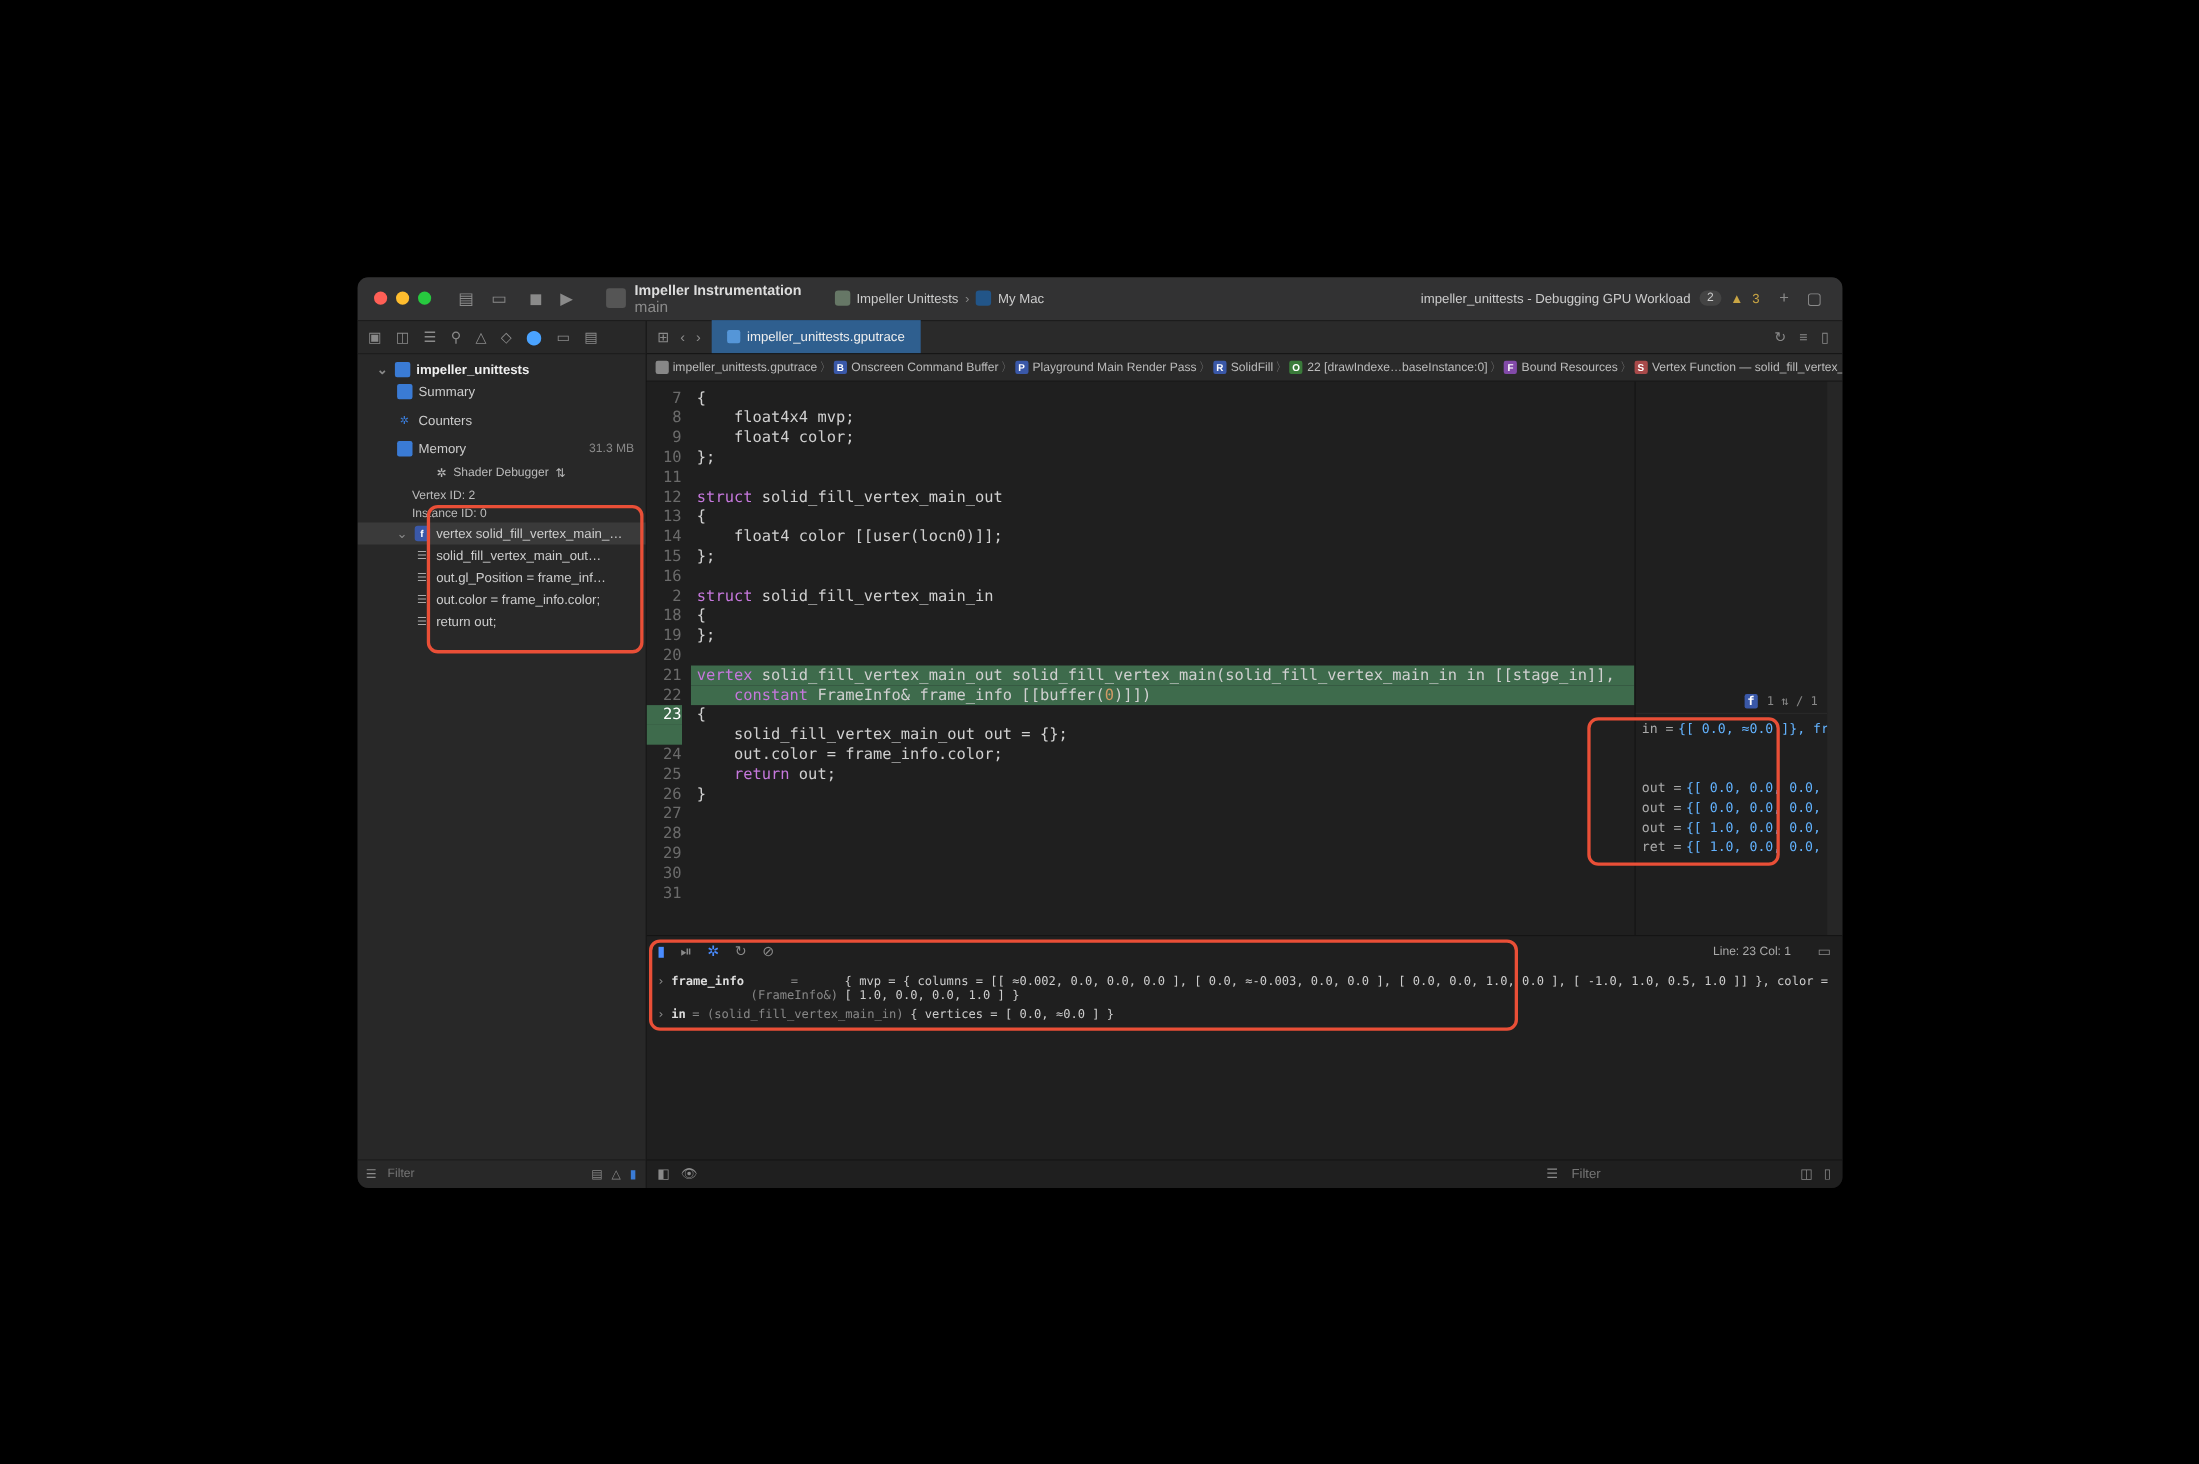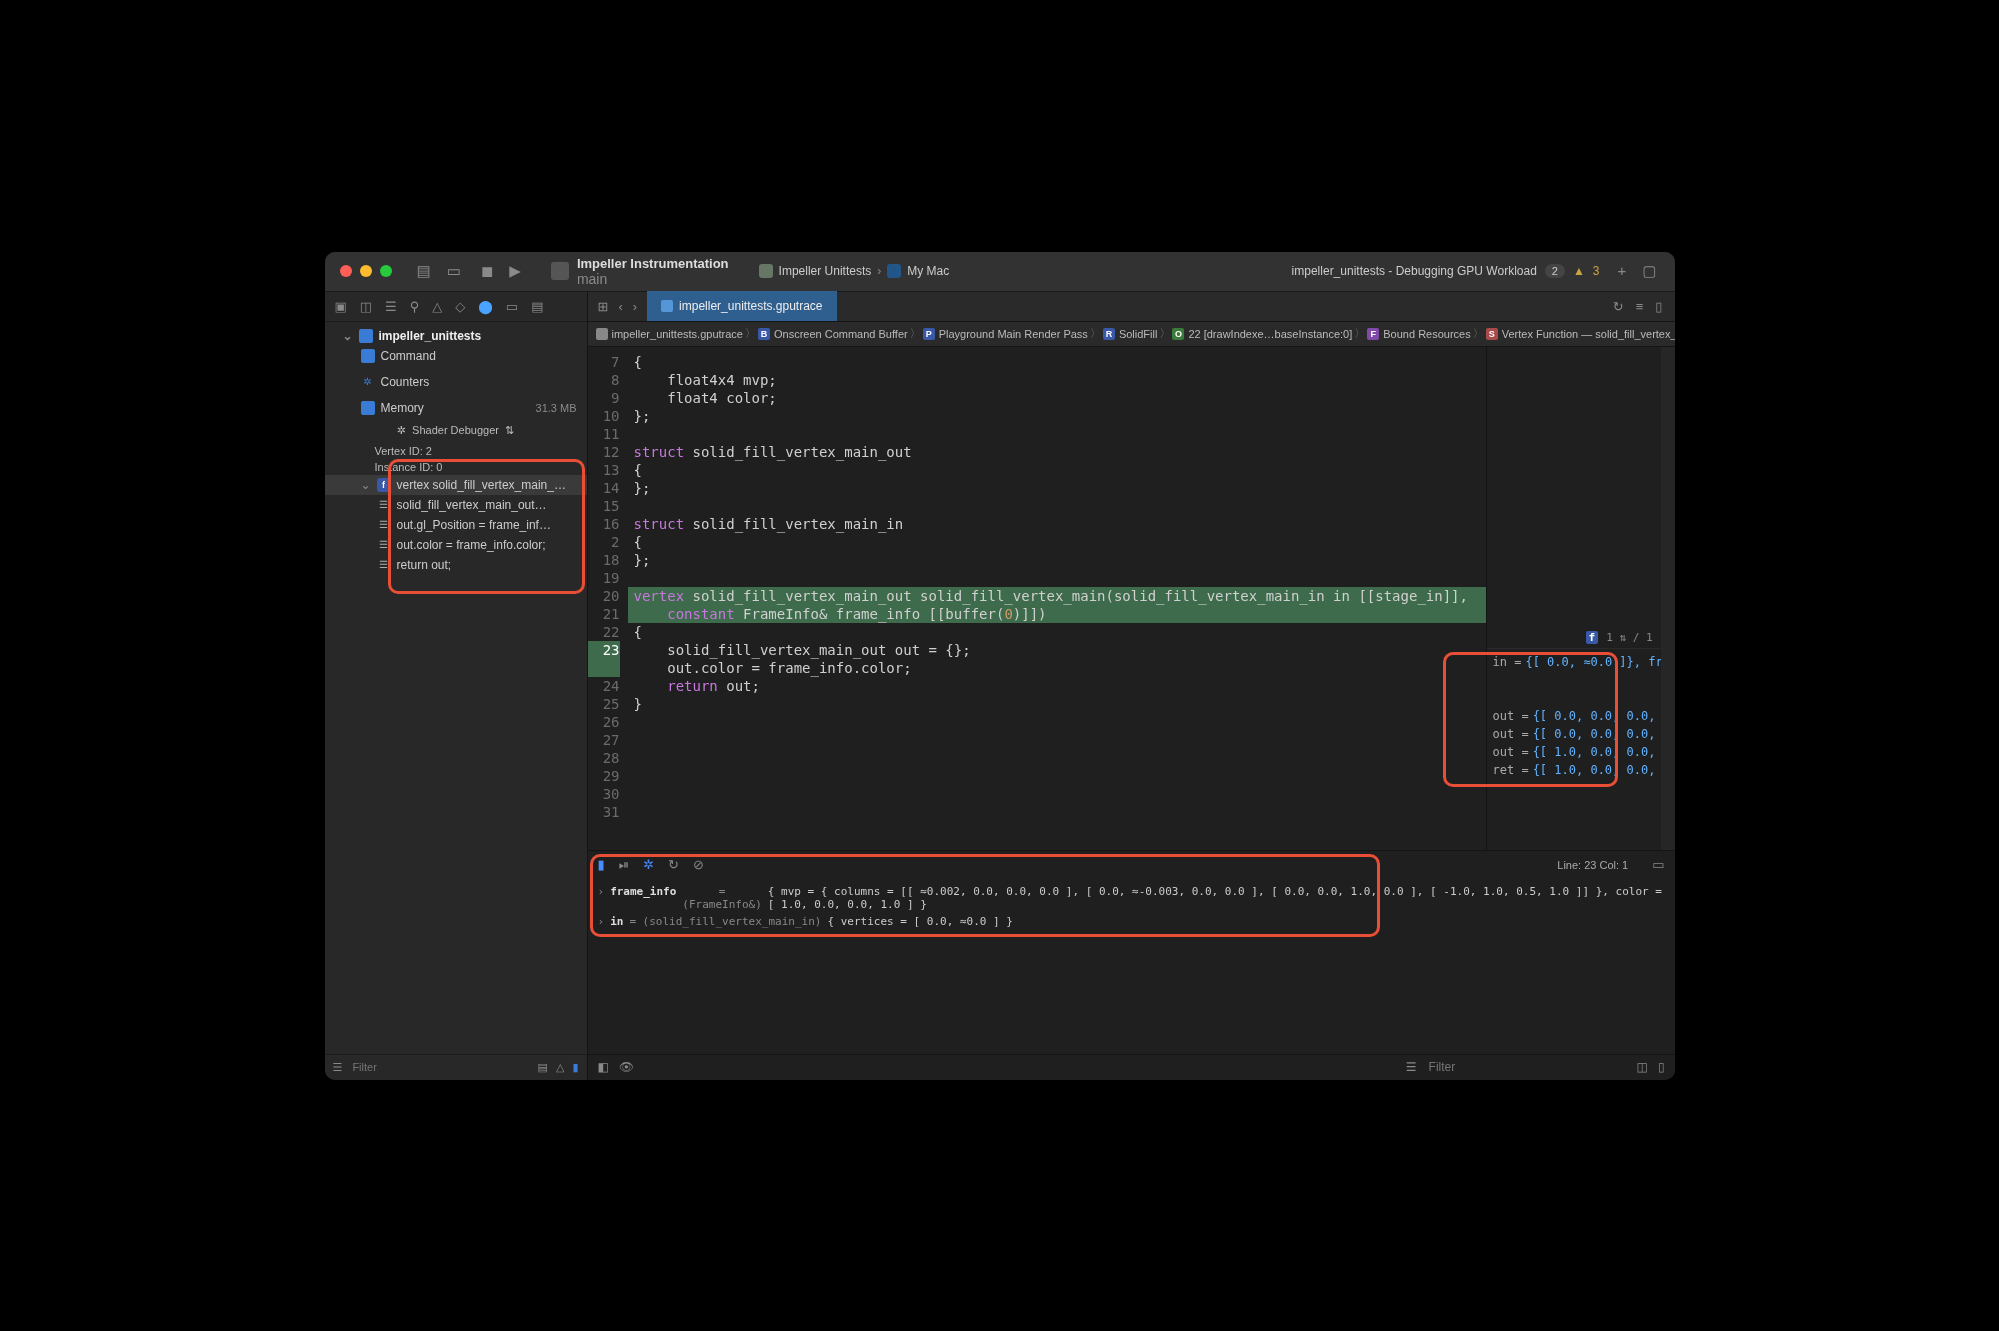--- a/index.html
+++ b/index.html
@@ -204,21 +204,21 @@
           <span>▤</span>
         </div>
         <div class="nav-tree" style="position:relative;">
           <div class="tree-item root">
             <span class="disclosure">⌄</span>
             <span class="ticon folder"></span>
             <span>impeller_unittests</span>
           </div>
           <div class="tree-item child">
             <span class="ticon page"></span>
-            <span>Command</span>
+            <span>Summary</span>
           </div>
           <div class="tree-item child" style="margin-top:6px;">
             <span class="ticon ctr">✲</span>
             <span>Counters</span>
           </div>
           <div class="tree-item child" style="margin-top:6px;">
             <span class="ticon page"></span>
             <span>Memory</span>
             <span class="right">31.3 MB</span>
           </div>
@@ -356,20 +356,21 @@
                 <div class="gut-line">31</div>
               </div>
             <div class="code" id="code">
                 <div class="cl"><span class="normal">{</span></div>
                 <div class="cl"><span class="normal">    float4x4 mvp;</span></div>
                 <div class="cl"><span class="normal">    float4 color;</span></div>
                 <div class="cl"><span class="normal">};</span></div>
                 <div class="cl"><span class="normal"></span></div>
                 <div class="cl"><span class="kw">struct</span><span class="normal"> solid_fill_vertex_main_out</span></div>
                 <div class="cl"><span class="normal">{</span></div>
+                <div class="cl"><span class="normal">    float4 color [[user(locn0)]];</span></div>
                 <div class="cl"><span class="normal">};</span></div>
                 <div class="cl"><span class="normal"></span></div>
                 <div class="cl"><span class="kw">struct</span><span class="normal"> solid_fill_vertex_main_in</span></div>
                 <div class="cl"><span class="normal">{</span></div>
                 <div class="cl"><span class="normal">};</span></div>
                 <div class="cl"><span class="normal"></span></div>
                 <div class="cl hl"><span class="kw">vertex</span><span class="normal"> solid_fill_vertex_main_out solid_fill_vertex_main(solid_fill_vertex_main_in in [[stage_in]],</span></div>
                 <div class="cl hl"><span class="normal">    </span><span class="kw">constant</span><span class="normal"> FrameInfo&amp; frame_info [[buffer(</span><span class="num">0</span><span class="normal">)]])</span></div>
                 <div class="cl"><span class="normal">{</span></div>
                 <div class="cl"><span class="normal">    solid_fill_vertex_main_out out = {};</span></div>

